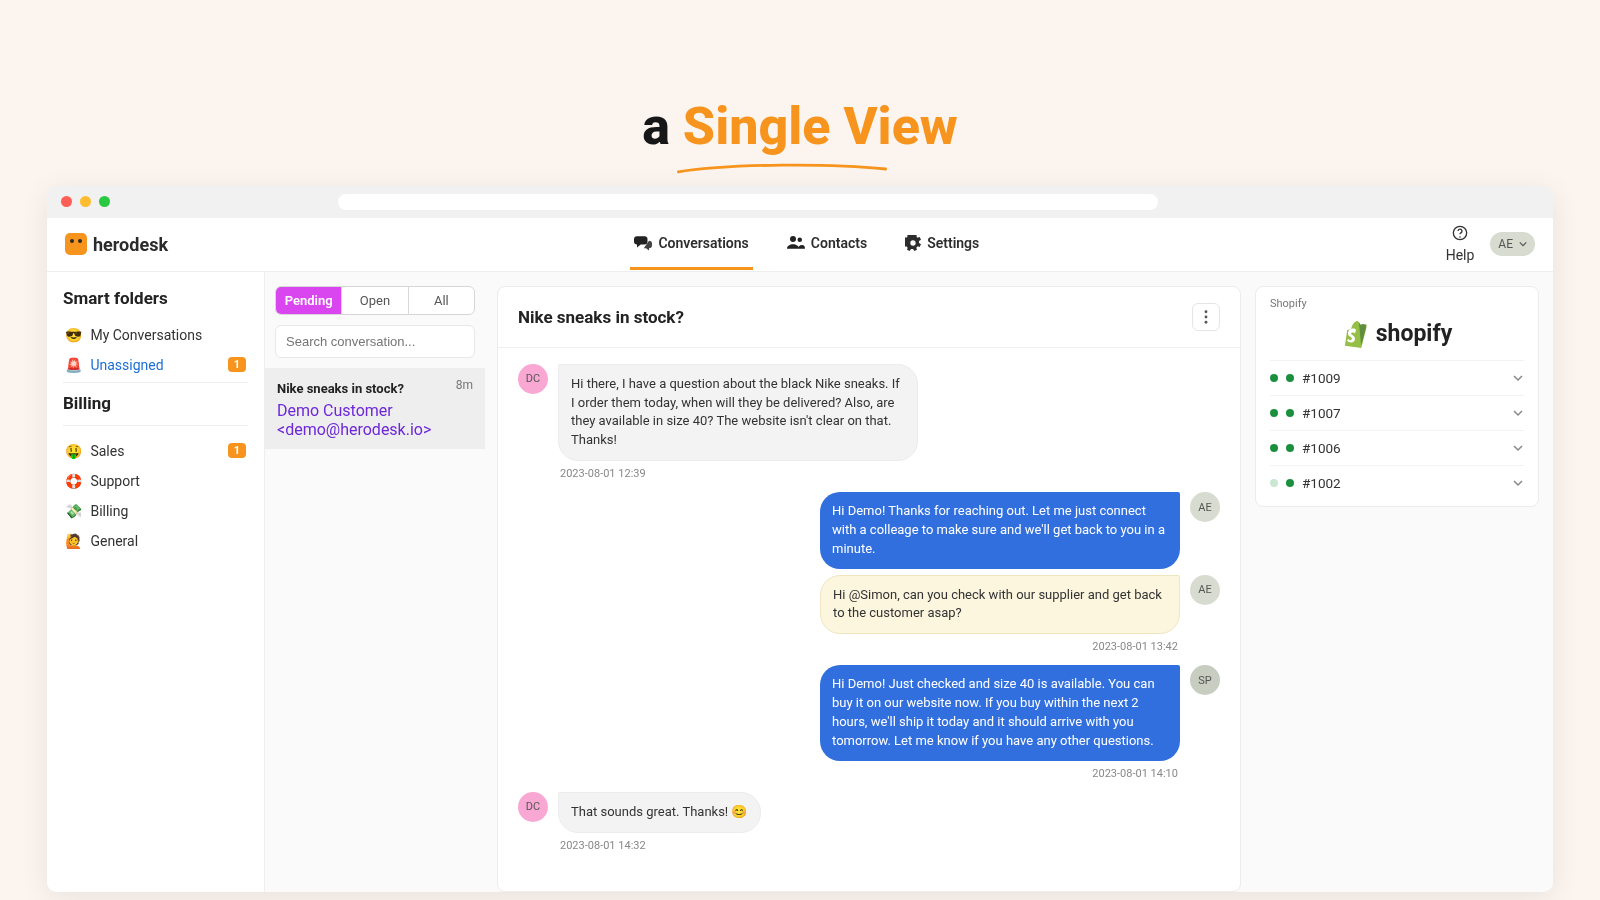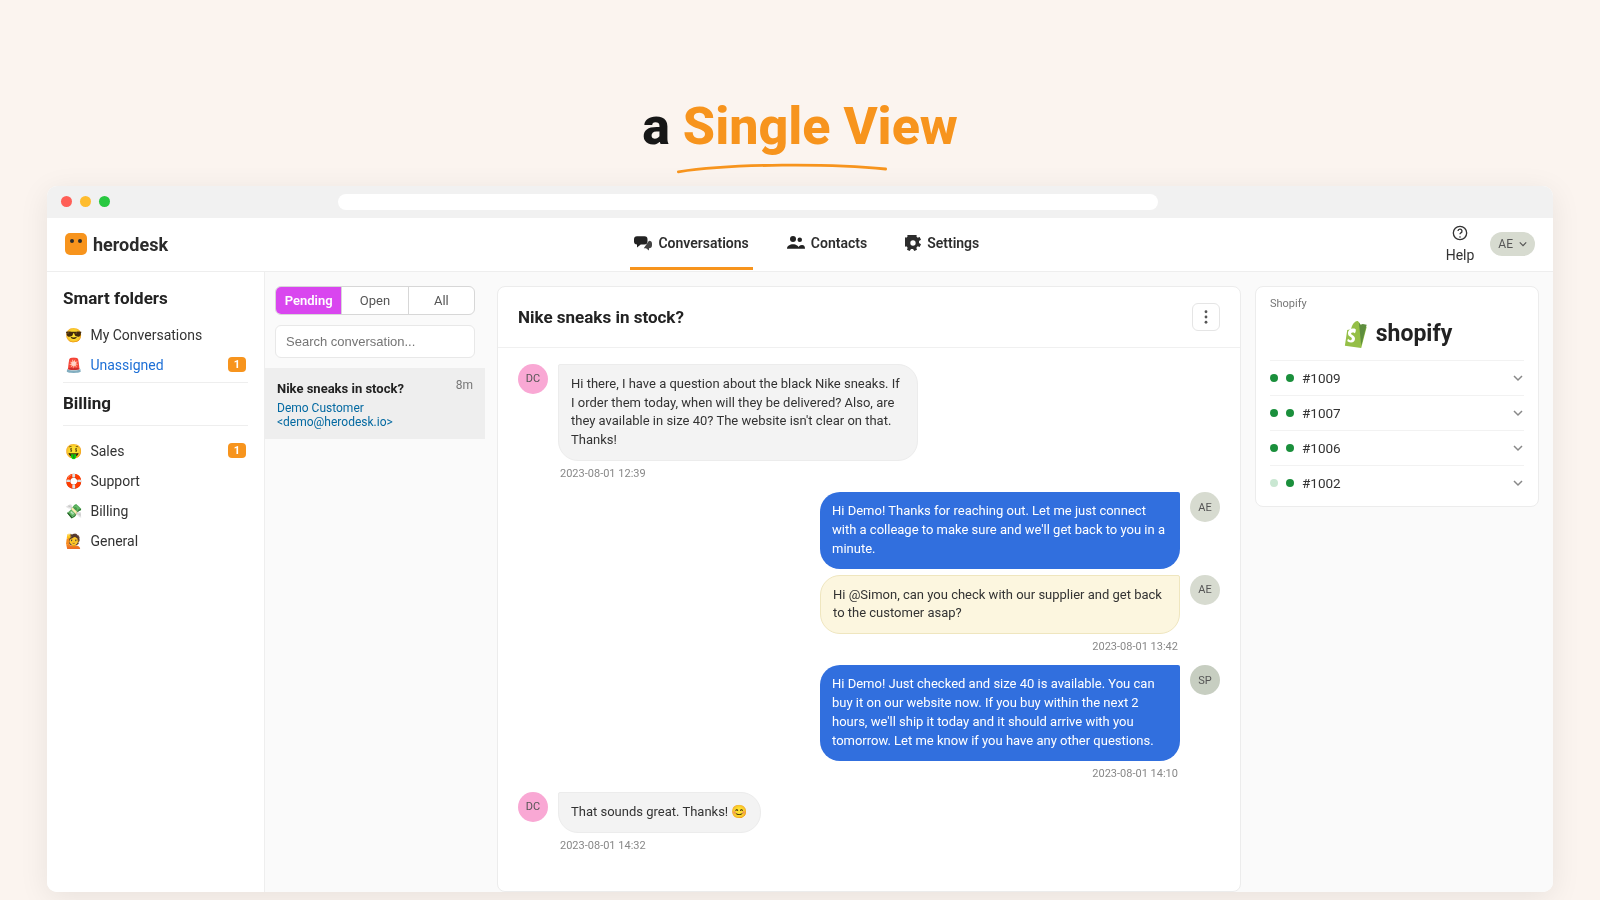--- a/index.html
+++ b/index.html
@@ -32,21 +32,21 @@
 .col2 { width:220px; padding:14px 0 0; border-right:0; }
 .tabs { display:flex; margin: 0 10px; border:1px solid #d7d7d7; border-radius:6px; overflow:hidden; background:#fff; }
 .tab { flex:1; text-align:center; font-size:13px; padding:6px 0; color:#555; cursor:pointer; border-right:1px solid #d7d7d7; }
 .tab:last-child{border-right:none;}
 .tab.active { background:#d946ef; color:#fff; font-weight:600; }
 .search { margin:10px; }
 .search input { width:100%; padding:8px 10px; border:1px solid #e8e8e8; border-radius:6px; font-size:13px; background:#fff; }
 .conv-item { background:#eeeeee; padding:10px 12px; cursor:pointer; }
 .conv-item .ci-title { font-weight:700; font-size:13px; color:#222; }
 .conv-item .ci-time { float:right; font-size:12px; color:#777; }
-.conv-item .ci-sub { font-size:12px; color:#0369a1; margin-top:4px; }
+.conv-item .ci-sub { font-size:16px; color:#6d28d9; margin-top:4px; }
 .thread { flex:1; padding:14px 12px 0; overflow:hidden; }
 .thread-card { background:#fff; border:1px solid #ececec; border-radius:8px; height:100%; display:flex; flex-direction:column; }
 .thread-head { display:flex; align-items:center; padding:16px 20px; border-bottom:1px solid #f0f0f0; }
 .thread-head h3 { font-size:17px; font-weight:700; color:#222; }
 .kebab { margin-left:auto; width:28px; height:28px; border:1px solid #e5e5e5; border-radius:6px; display:flex; align-items:center; justify-content:center; cursor:pointer; color:#555; }
 .messages { padding:16px 20px; overflow-y:auto; flex:1; }
 .msg-row { display:flex; gap:10px; margin-bottom:6px; }
 .msg-row.right { justify-content:flex-end; }
 .av { width:30px; height:30px; border-radius:50%; background:#d7dbd0; color:#555; font-size:11px; display:flex; align-items:center; justify-content:center; flex-shrink:0; }
 .av.dc { background:#f9a8d4;text-align:center; }

